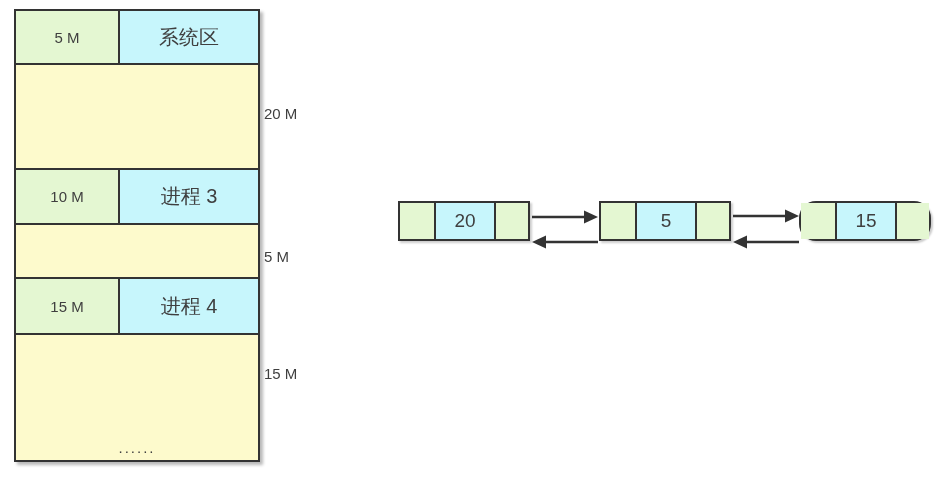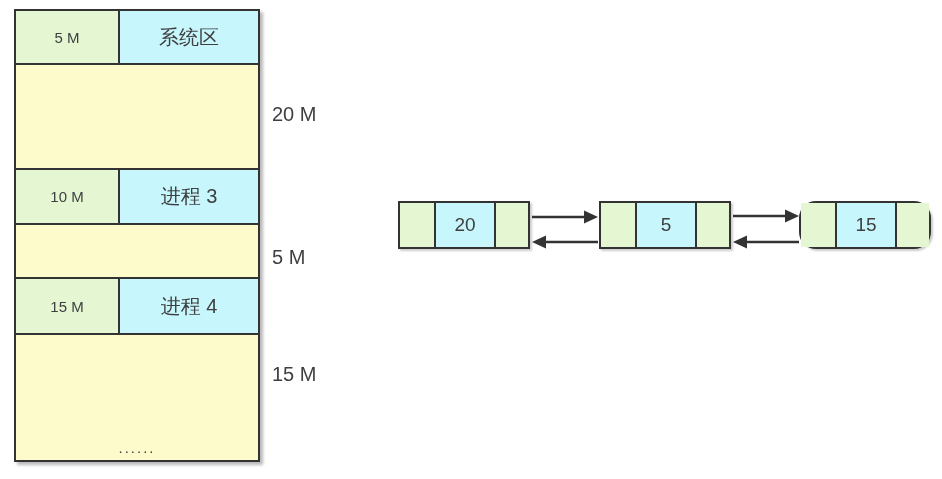--- a/index.html
+++ b/index.html
@@ -45,30 +45,30 @@
   .mrow.free{background:var(--free-fill);}
   .r1{height:54px;}
   .r2{height:105px;}
   .r3{height:55px;}
   .r4{height:54px;}
   .r5{height:56px;}
   .r6{flex:1;display:flex;align-items:flex-end;justify-content:center;}
   .ellipsis{font-size:15px;letter-spacing:2px;padding-bottom:4px;}
 
   .side-label{
-    position:absolute;left:272px;height:20px;line-height:20px;
-    font-size:20px;white-space:nowrap;
+    position:absolute;left:264px;height:20px;line-height:20px;
+    font-size:15px;white-space:nowrap;
   }
   .side-label.l1{top:104px;}
   .side-label.l2{top:247px;}
   .side-label.l3{top:364px;}
 
   
   .list-node{
-    position:absolute;top:201px;width:132px;height:48px;
+    position:absolute;top:201px;width:132px;height:40px;
     border:2px solid var(--border);
     box-shadow:2px 2px 2px rgba(0,0,0,0.2);
     display:flex;background:var(--alloc-size-fill);
   }
   .n1{left:398px;}
   .n2{left:599px;}
   .n3{left:799px;border-radius:17px;}
   .ptr-cell{background:var(--alloc-size-fill);}
   .ptr-cell.prev{width:36px;border-right:2px solid var(--border);}
   .ptr-cell.next{width:34px;border-left:2px solid var(--border);}

